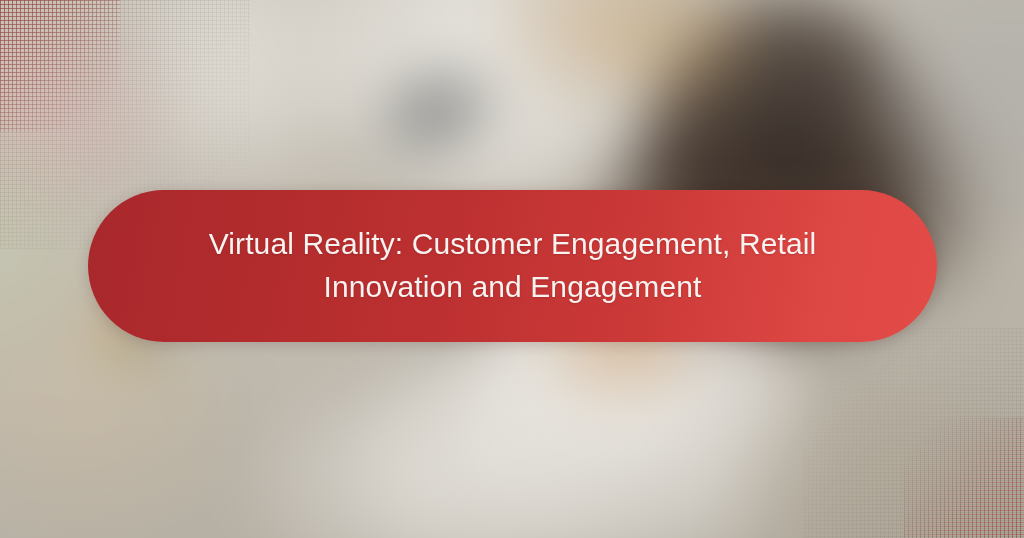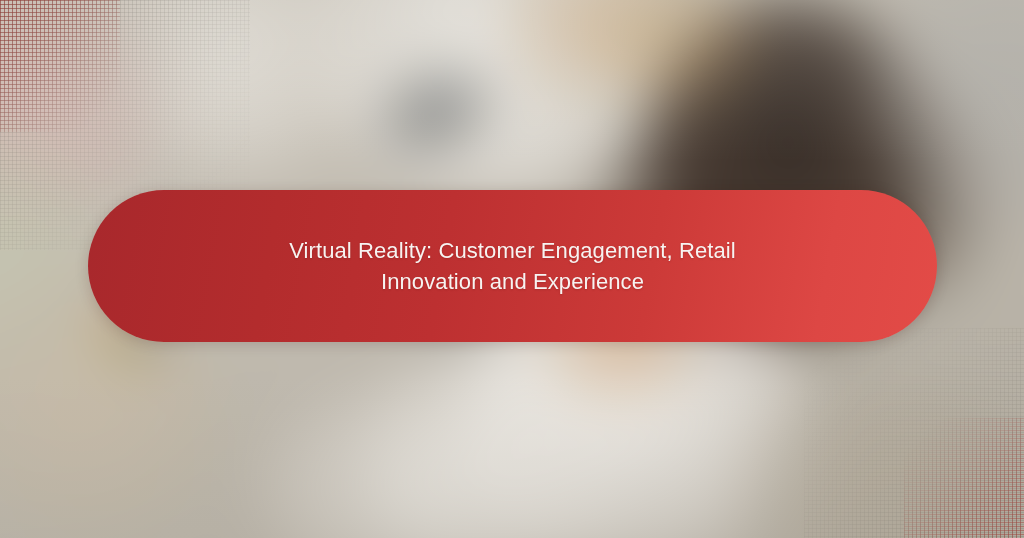--- a/index.html
+++ b/index.html
@@ -241,21 +241,21 @@
     border-radius: 76px;
     background: linear-gradient(100deg, #a8282c 0%, #b32c2d 22%, #bd3031 42%, #cc3a38 66%, #dd4744 86%, #e34b47 100%);
     display: flex;
     align-items: center;
     justify-content: center;
     box-shadow: 0 2px 14px rgba(60,20,18,0.18);
   }
 
   .title-text {
     color: #f7f3f1;
-    font-size: 22px;
+    font-size: 30px;
     font-weight: 400;
     line-height: 1.42;
     text-align: center;
     letter-spacing: 0.1px;
     max-width: 680px;
     text-shadow: 0 1px 2px rgba(90,20,18,0.22);
   }
 
   .title-line {
     display: block;
@@ -302,17 +302,17 @@
   <div class="photo-wash"></div>
 
   <div class="dot-grid dot-grid-top-left-2"></div>
   <div class="dot-grid dot-grid-top-left"></div>
   <div class="dot-grid dot-grid-bottom-right-2"></div>
   <div class="dot-grid dot-grid-bottom-right"></div>
 
   <div class="title-banner">
     <h1 class="title-text">
       <span class="title-line">Virtual Reality: Customer Engagement, Retail</span>
-      <span class="title-line">Innovation and Experience</span>
+      <span class="title-line">Innovation and Engagement</span>
     </h1>
   </div>
 
 </div>
 
 </body></html>

